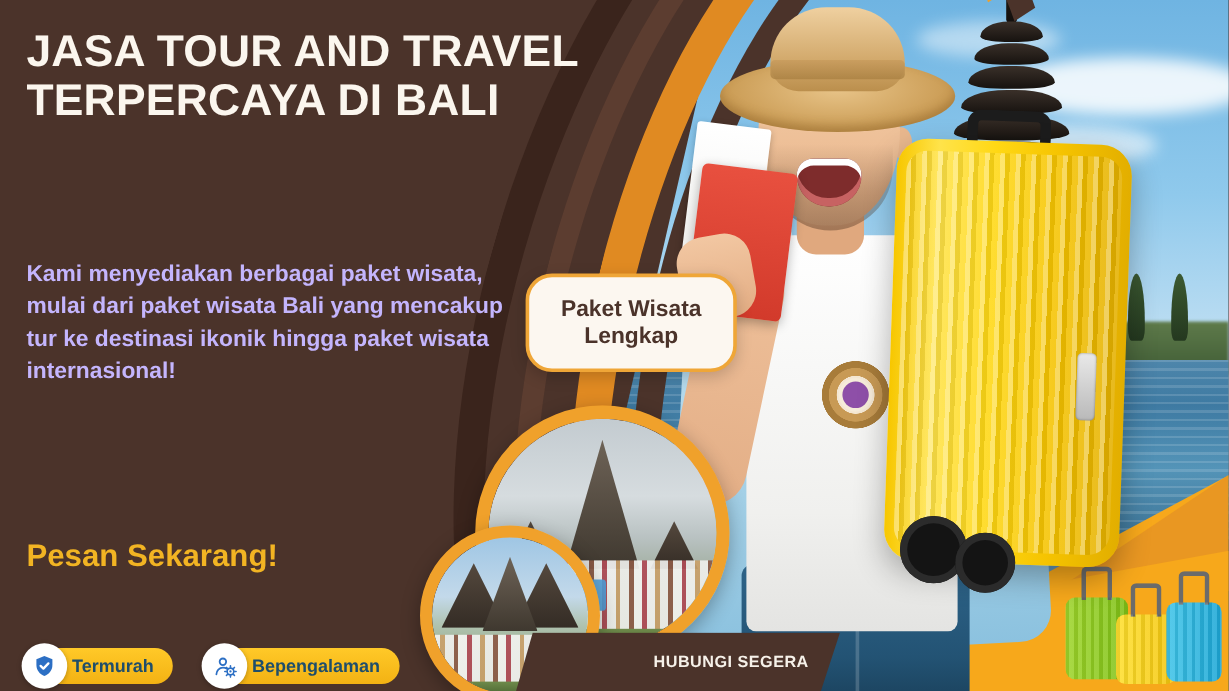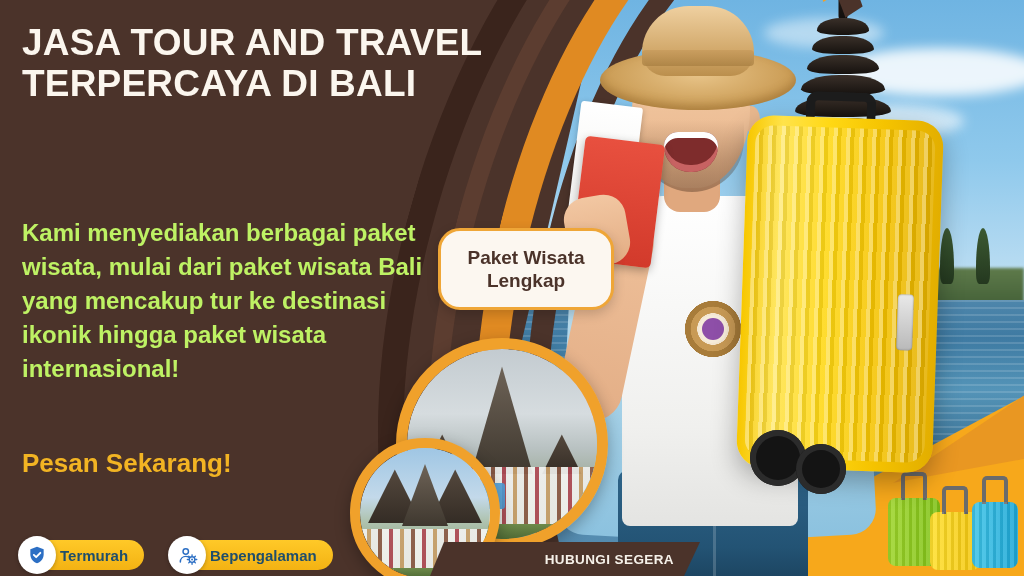--- a/index.html
+++ b/index.html
@@ -288,21 +288,21 @@
     position:absolute; left:22px; top:22px; width:520px;
     color:#FBF6EE; font-weight:800; font-size:37px; line-height:1.12;
     letter-spacing:.2px;
   }
   .subhead{
     position:absolute; left:22px; top:132px; width:540px;
     color:#F2B423; font-weight:700; font-size:23px; line-height:1.28;
   }
   .bodytext{
     position:absolute; left:22px; top:216px; width:420px;
-    color:#bef264; font-weight:700; font-size:24px; line-height:1.42;
+    color:#c4b5fd; font-weight:700; font-size:19px; line-height:1.42;
   }
   .cta{
     position:absolute; left:22px; top:448px;
     color:#F2B423; font-weight:800; font-size:26px;
   }
 
   
   .bubble{
     position:absolute; left:438px; top:228px;
     width:176px; height:82px;
@@ -374,21 +374,21 @@
   .badge-icon{
     position:absolute; left:-8px; top:-4px;
     width:38px; height:38px; border-radius:50%;
     background:#FFFFFF;
     display:flex; align-items:center; justify-content:center;
     box-shadow:0 1px 4px rgba(0,0,0,.28);
   }
 
   
   .bar-dark{
-    position:absolute; left:430px; bottom:0; width:270px; height:34px;
+    position:absolute; left:430px; bottom:0; width:270px; height:49px;
     background:#4B332A;
     clip-path:polygon(14px 0, 100% 0, calc(100% - 16px) 100%, 0 100%);
     display:flex; align-items:center; justify-content:flex-end;
     padding-right:26px;
     color:#F6F1E9; font-weight:700; font-size:13.5px; letter-spacing:.4px;
   }
   .bar-orange{
     position:absolute; left:690px; bottom:0; right:0; height:34px;
     background:#F3A41C;
     clip-path:polygon(16px 0, 100% 0, 100% 100%, 0 100%);

